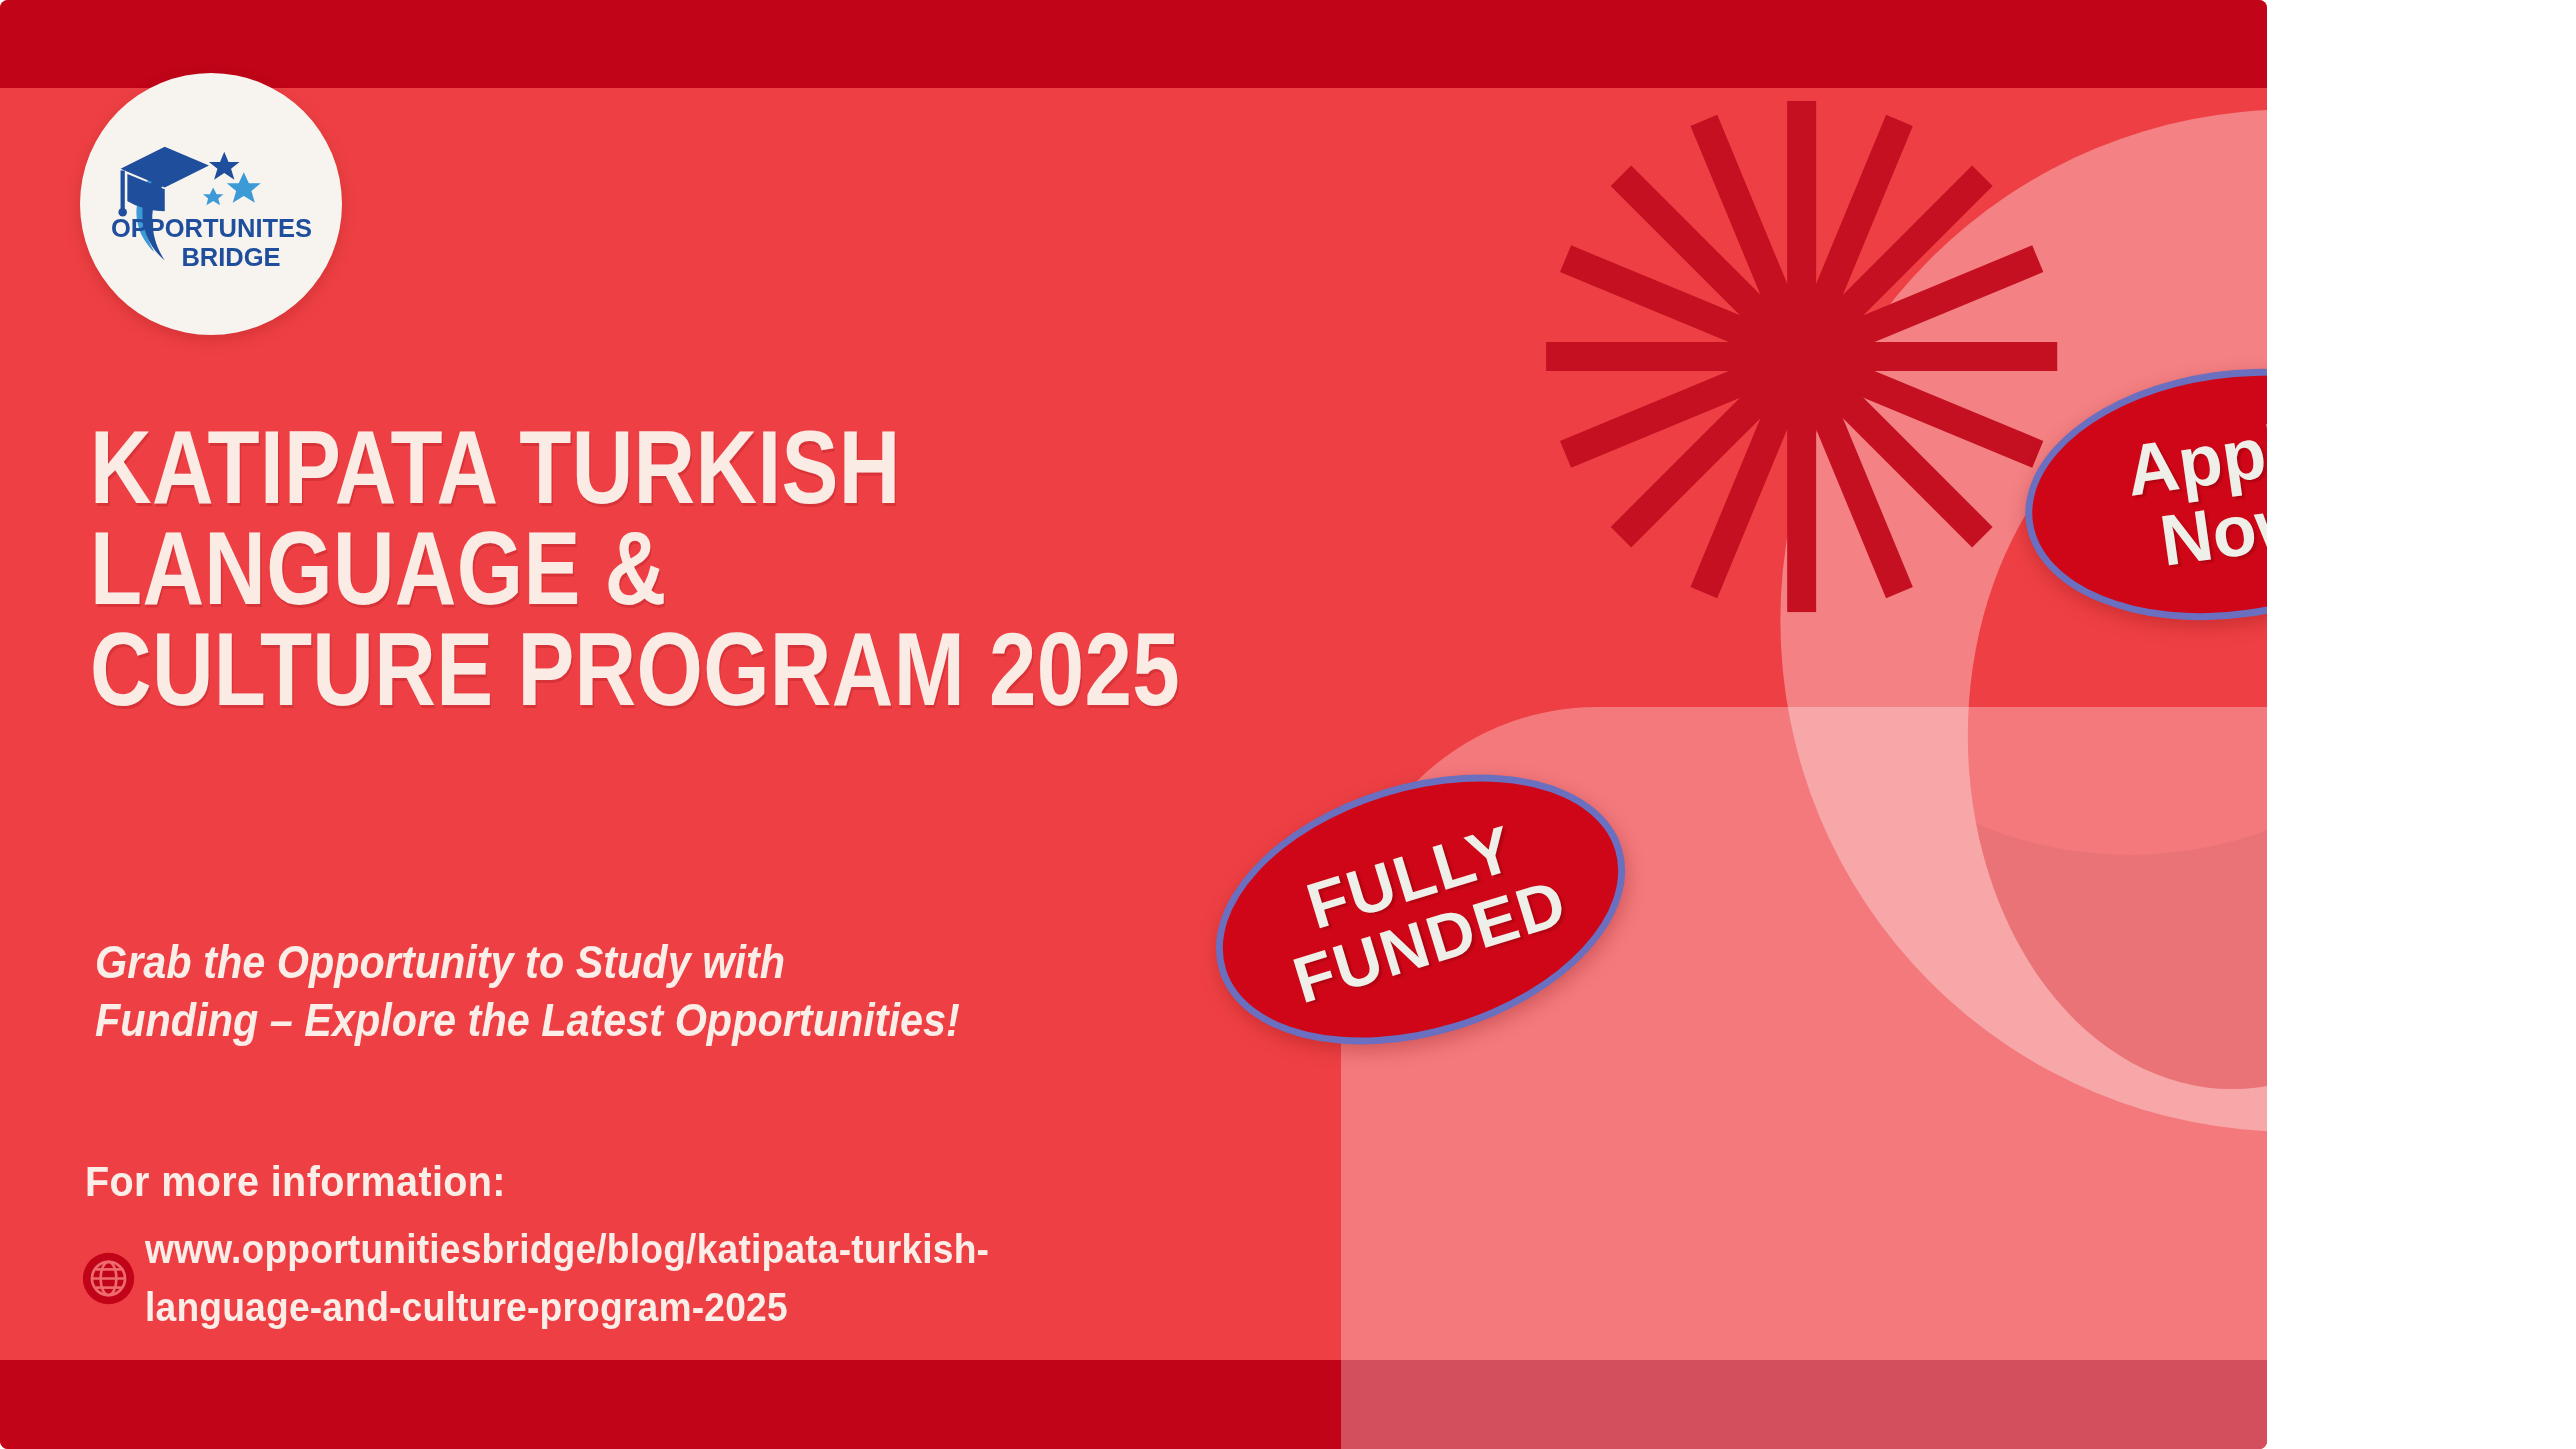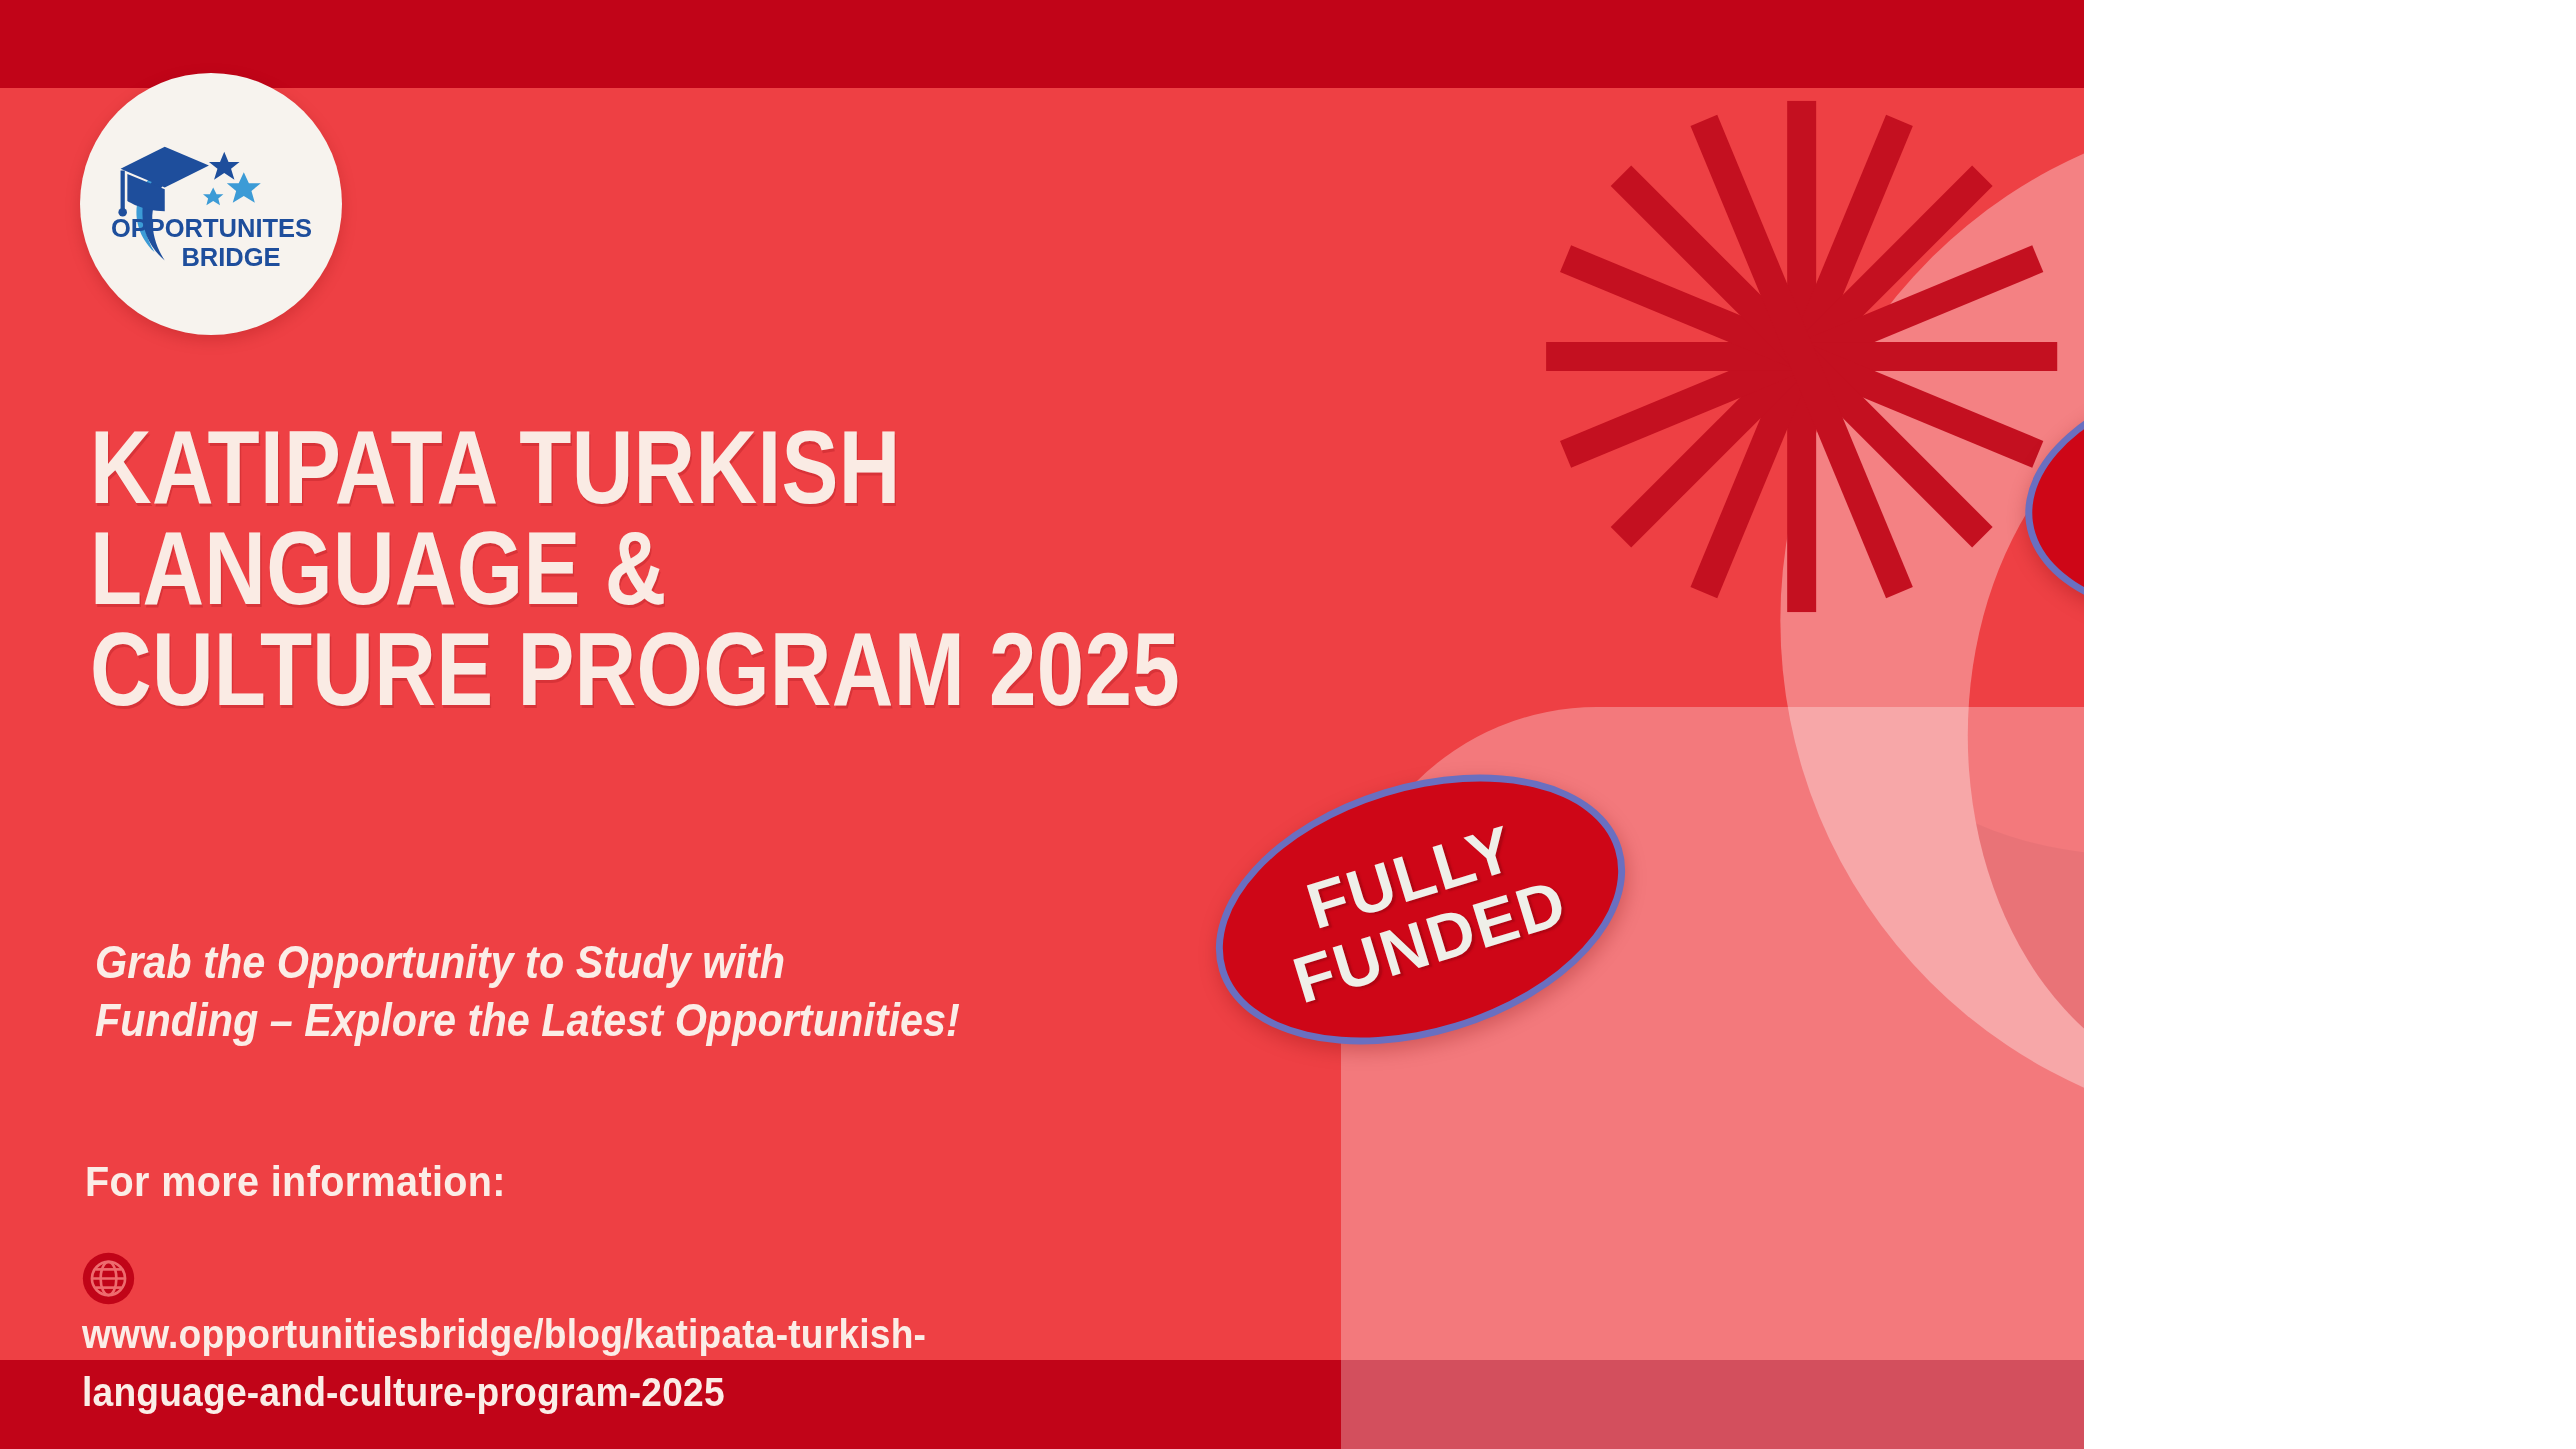--- a/index.html
+++ b/index.html
@@ -3,25 +3,26 @@
 <meta charset="utf-8">
 <title>Katipata Turkish Language &amp; Culture Program 2025</title>
 <style>
   html, body {
     margin: 0;
     padding: 0;
     background: #ffffff;
   }
   #poster {
     position: relative;
-    width: 2084px;
+    width: 2267px;
     height: 1449px;
     overflow: hidden;
     background: #EE4044;
     font-family: "Liberation Sans", sans-serif;
+    border-radius: 8px;
     -webkit-font-smoothing: antialiased;
   }
 
   
   .bar-top {
     position: absolute;
     left: 0; top: 0;
     width: 2576px; height: 88px;
     background: #C10418;
     z-index: 1;
@@ -118,21 +119,20 @@
     transform-origin: left top;
     z-index: 15;
   }
 
   .url-row {
     position: absolute;
     left: 82px; top: 1220px;
     display: flex;
     align-items: flex-start;
     z-index: 15;
-    flex-direction: column;
   }
   .globe-icon {
     width: 53px; height: 53px;
     flex: 0 0 53px;
     margin-top: 32px;
     margin-right: 10.2px;
   }
   .url-text {
     color: #FBEDE7;
     font-family: "Liberation Sans Narrow", "Liberation Sans", sans-serif;

